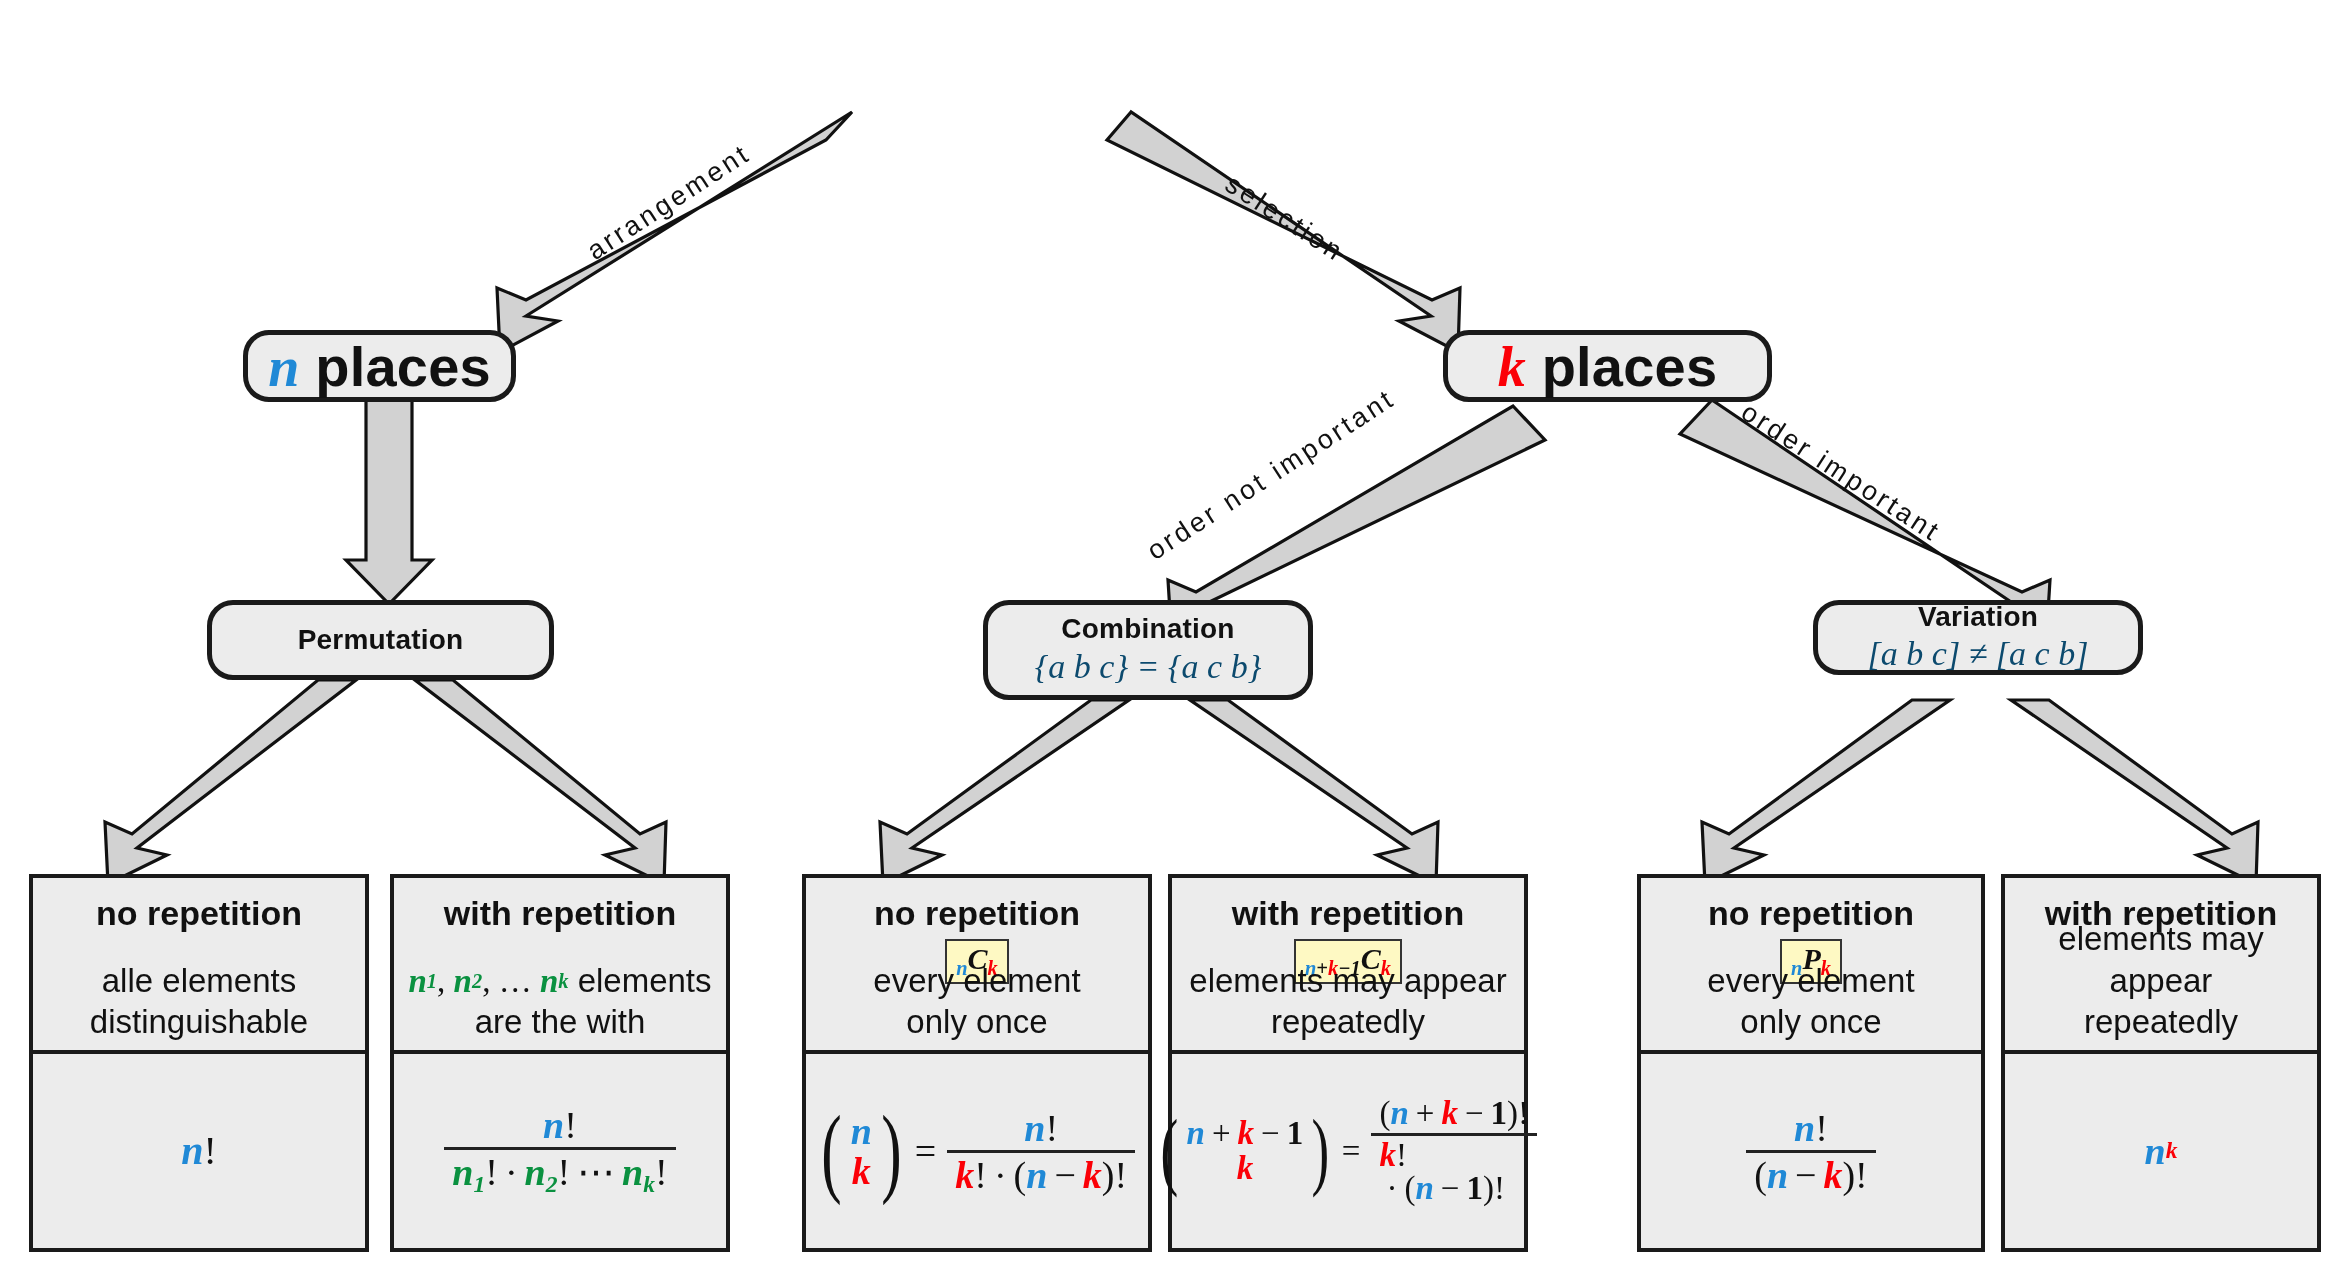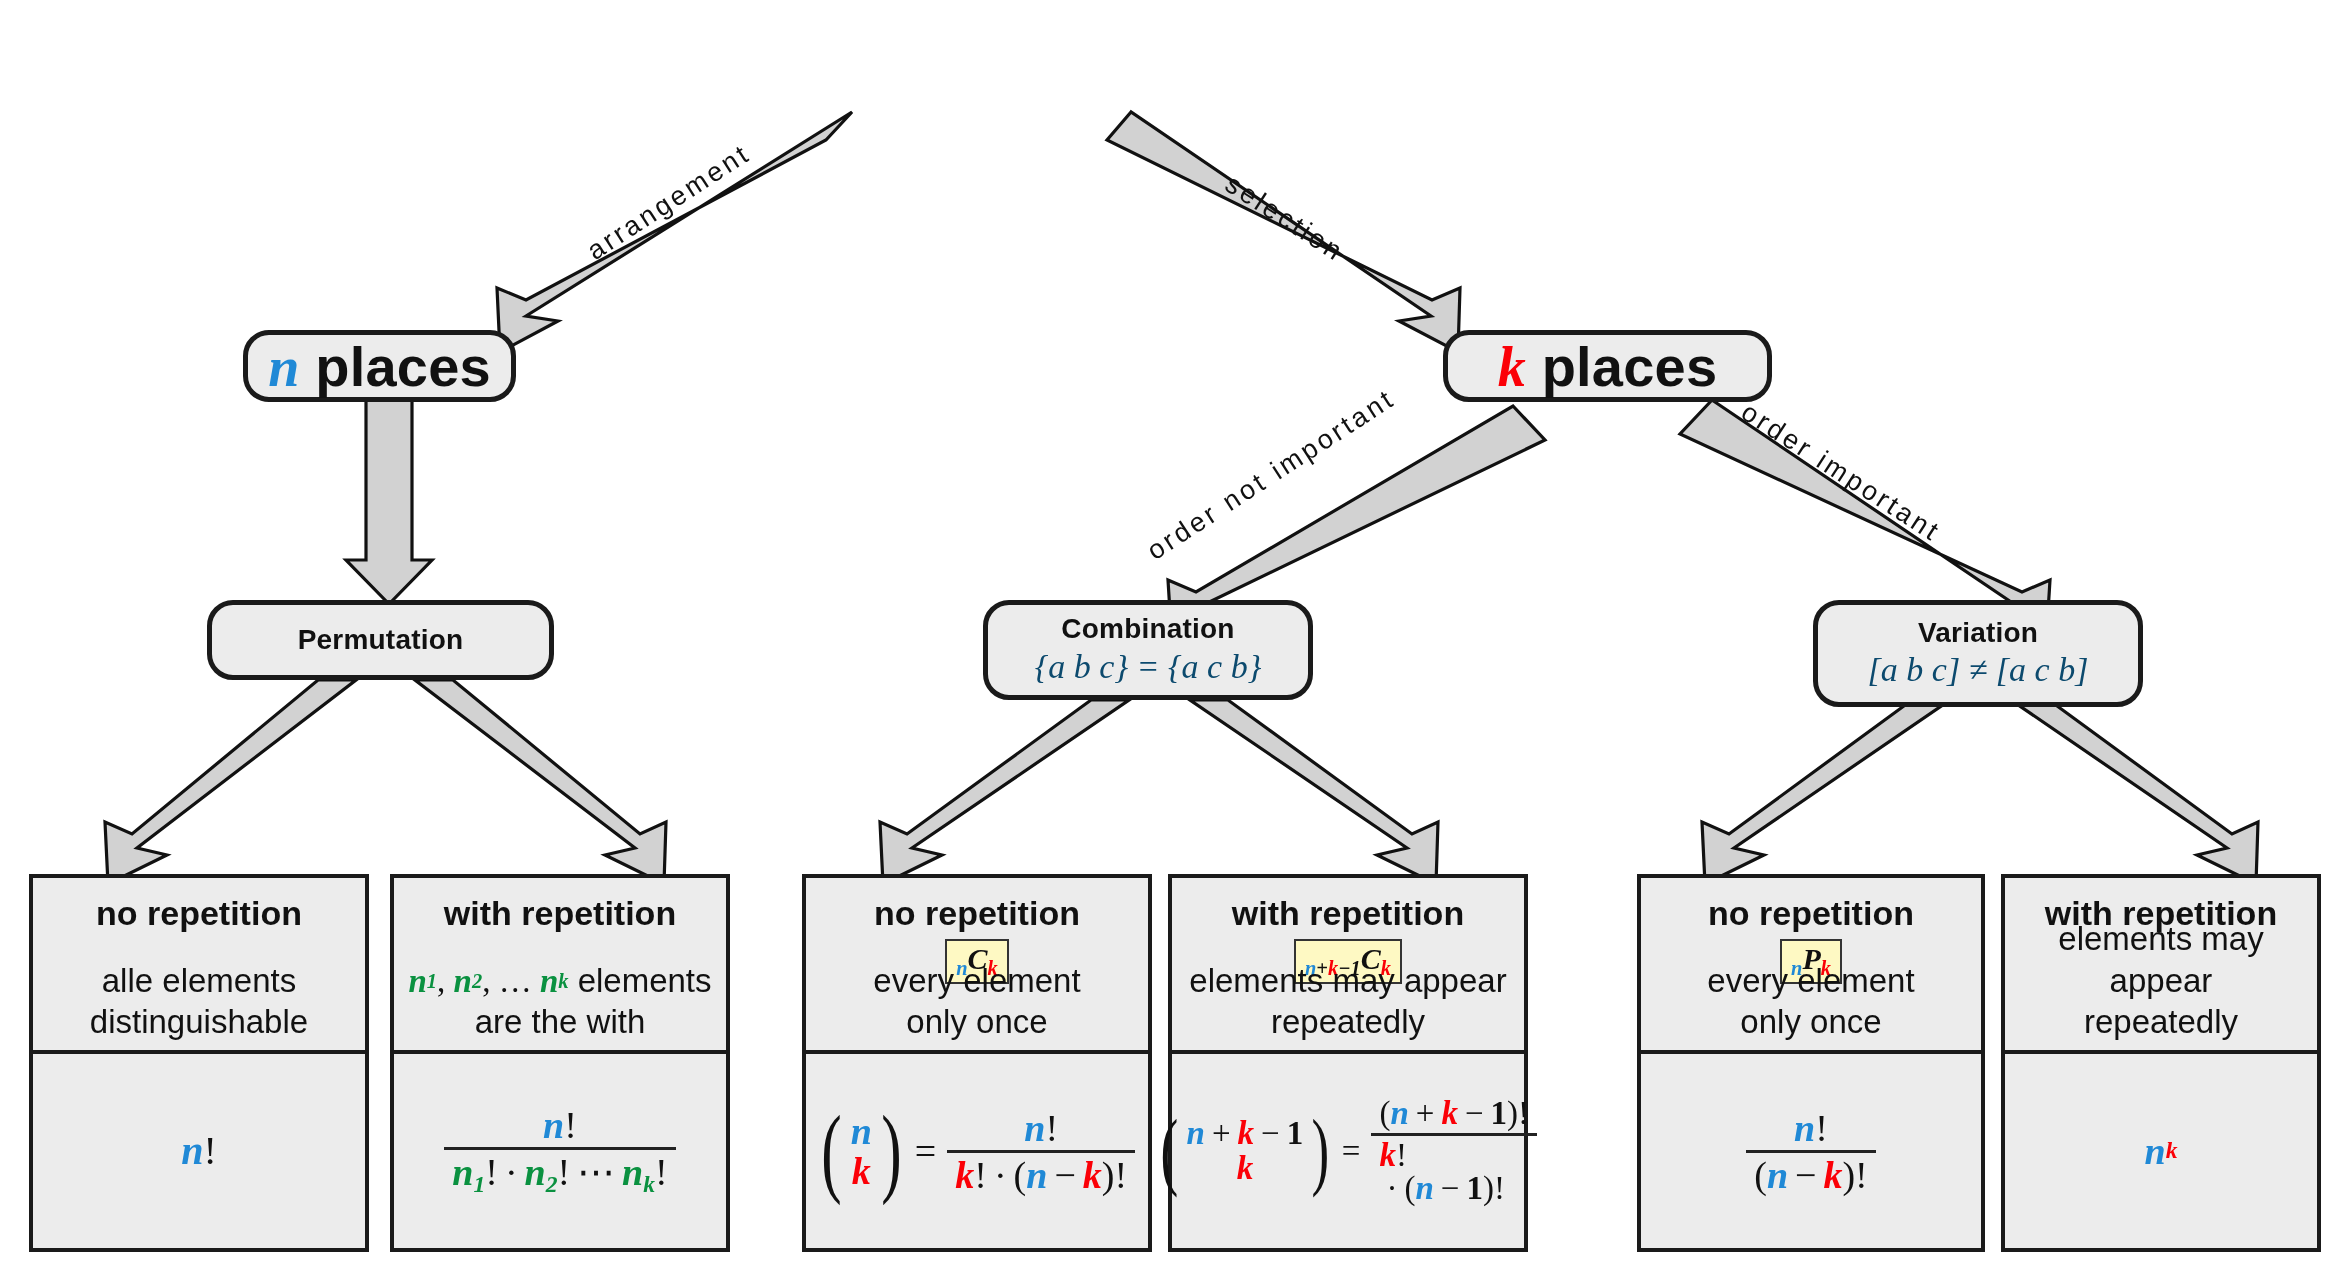--- a/index.html
+++ b/index.html
@@ -120,21 +120,21 @@
 
   <div class="node rounded" style="left:207px;top:600px;width:347px;height:80px;">
     <div class="title t-cat">Permutation</div>
   </div>
 
   <div class="node rounded" style="left:983px;top:600px;width:330px;height:100px;">
     <div class="title t-cat">Combination</div>
     <div class="subline">{a b c} = {a c b}</div>
   </div>
 
-  <div class="node rounded" style="left:1813px;top:600px;width:330px;height:107px;">
+  <div class="node rounded" style="left:1813px;top:600px;width:330px;height:75px;">
     <div class="title t-cat">Variation</div>
     <div class="subline">[a b c] ≠ [a c b]</div>
   </div>
 
   <div class="leaf" style="left:29px;top:874px;width:340px;height:378px;">
     <div class="top">
       <div class="hdr">no repetition</div>
       <div class="desc two">
         <div>alle elements</div>
         <div>distinguishable</div>

